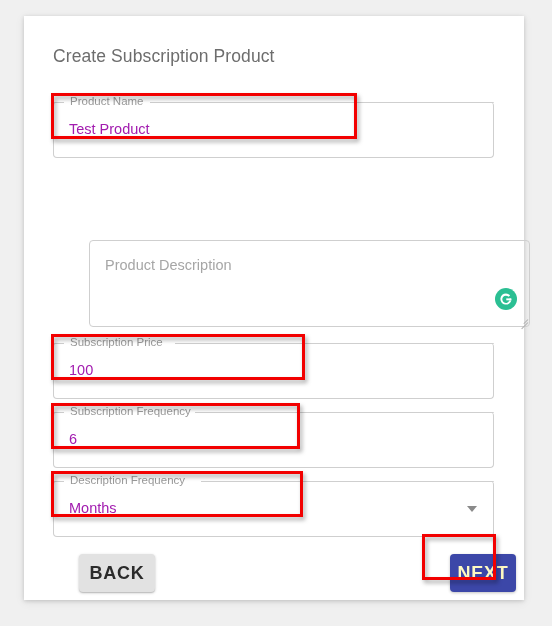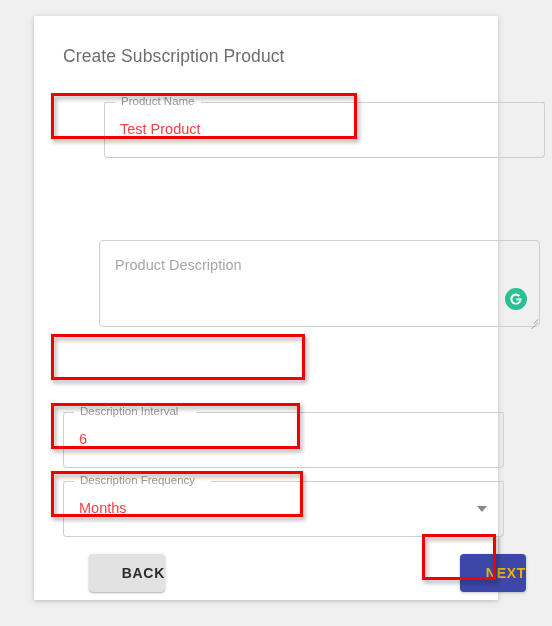--- a/index.html
+++ b/index.html
@@ -7,22 +7,22 @@
     width: 552px; height: 626px;
     background: #f0f0f0;
     font-family: "Liberation Sans", sans-serif;
     overflow: hidden;
   }
 
   .page { position: relative; width: 552px; height: 626px; }
 
   .card {
     position: absolute;
-    left: 34px; top: 16px;
-    width: 464px; height: 584px;
+    left: 24px; top: 16px;
+    width: 500px; height: 584px;
     background: #ffffff;
     box-shadow: 0 1px 4px rgba(0,0,0,0.16), 0 2px 10px rgba(0,0,0,0.07);
   }
 
   .page-title {
     position: absolute;
     left: 29px; top: 30px;
     font-size: 17.5px;
     color: #6d6d6d;
     letter-spacing: 0.1px;
@@ -75,21 +75,21 @@
     line-height: 14px;
   }
 
   .control {
     width: 100%;
     border: none;
     outline: none;
     background: transparent;
     font-family: "Liberation Sans", sans-serif;
     font-size: 14.5px;
-    color: #ef4444;
+    color: #a21caf;
     padding: 4px 16px;
   }
   .control::placeholder { color: #a6a6a6; }
 
   .field-h56 { height: 56px; }
   .field-h56 .control { height: 54px; line-height: 54px; }
 
   .caret-wrap {
     position: absolute;
     right: 16px; top: 50%;
@@ -145,38 +145,37 @@
   }
   .resize-handle span:nth-child(1) { bottom: 2px; width: 9px; }
   .resize-handle span:nth-child(2) { bottom: 5px; width: 6px; }
 
   
   .btn {
     position: absolute;
     border: none;
     border-radius: 4px;
     font-family: "Liberation Sans", sans-serif;
-    font-size: 14px;
+    font-size: 18px;
     font-weight: bold;
     letter-spacing: 0.7px;
     cursor: pointer;
-    text-align: right;
   }
   .btn-back {
     left: 55px; top: 538px;
     width: 76px; height: 38px;
     background: #e2e2e2;
     color: #2b2b2b;
     box-shadow: 0 1px 3px rgba(0,0,0,0.22), 0 1px 1px rgba(0,0,0,0.12);
   }
   .btn-next {
     left: 426px; top: 538px;
     width: 66px; height: 38px;
     background: #3c47a8;
-    color: #eab308;
+    color: #fef9c3;
     box-shadow: 0 1px 3px rgba(0,0,0,0.24);
   }
 
   
   .anno {
     position: absolute;
     border: 3px solid #f20000;
     filter: drop-shadow(2px 3px 2px rgba(0,0,0,0.34));
     pointer-events: none;
     z-index: 20;
@@ -184,21 +183,21 @@
 </style>
 </head>
 <body>
 
 <div class="page">
 
   <div class="card">
 
     <div class="page-title">Create Subscription Product</div>
 
-    <div class="field field-h56" style="top:86px;margin-left:41px;">
+    <div class="field field-h56" style="top:86px;">
       <div class="outline notched"></div>
       <div class="notch-row">
         <div class="notch-lead"></div>
         <div class="notch-gap" style="width:86px;"></div>
         <div class="notch-trail"></div>
       </div>
       <div class="legend">Product Name</div>
       <input class="control" type="text" value="Test Product" style="">
     </div>
 
@@ -212,29 +211,39 @@
           <rect x="12.4" y="11.1" width="7.7" height="2.9" fill="#ffffff"></rect>
           <path d="M17.6 10.4l2.6 2.1-2.6 2.1z" fill="#ffffff"></path>
         </svg>
       </div>
       <div class="resize-handle">
         <span></span>
           <span></span>
       </div>
     </div>
 
+    <div class="field field-h56" style="top:327px;">
+      <div class="outline notched"></div>
+      <div class="notch-row">
+        <div class="notch-lead"></div>
+        <div class="notch-gap" style="width:111px;"></div>
+        <div class="notch-trail"></div>
+      </div>
+      <div class="legend">Subscription Price</div>
+      <input class="control" type="text" value="100" style="">
+    </div>
 
     <div class="field field-h56" style="top:396px;">
       <div class="outline notched"></div>
       <div class="notch-row">
         <div class="notch-lead"></div>
         <div class="notch-gap" style="width:122px;"></div>
         <div class="notch-trail"></div>
       </div>
-      <div class="legend">Description Interval</div>
+      <div class="legend">Subscription Frequency</div>
       <input class="control" type="text" value="6" style="">
     </div>
 
     <div class="field field-h56" style="top:465px;">
       <div class="outline notched"></div>
       <div class="notch-row">
         <div class="notch-lead"></div>
         <div class="notch-gap" style="width:137px;"></div>
         <div class="notch-trail"></div>
       </div>

